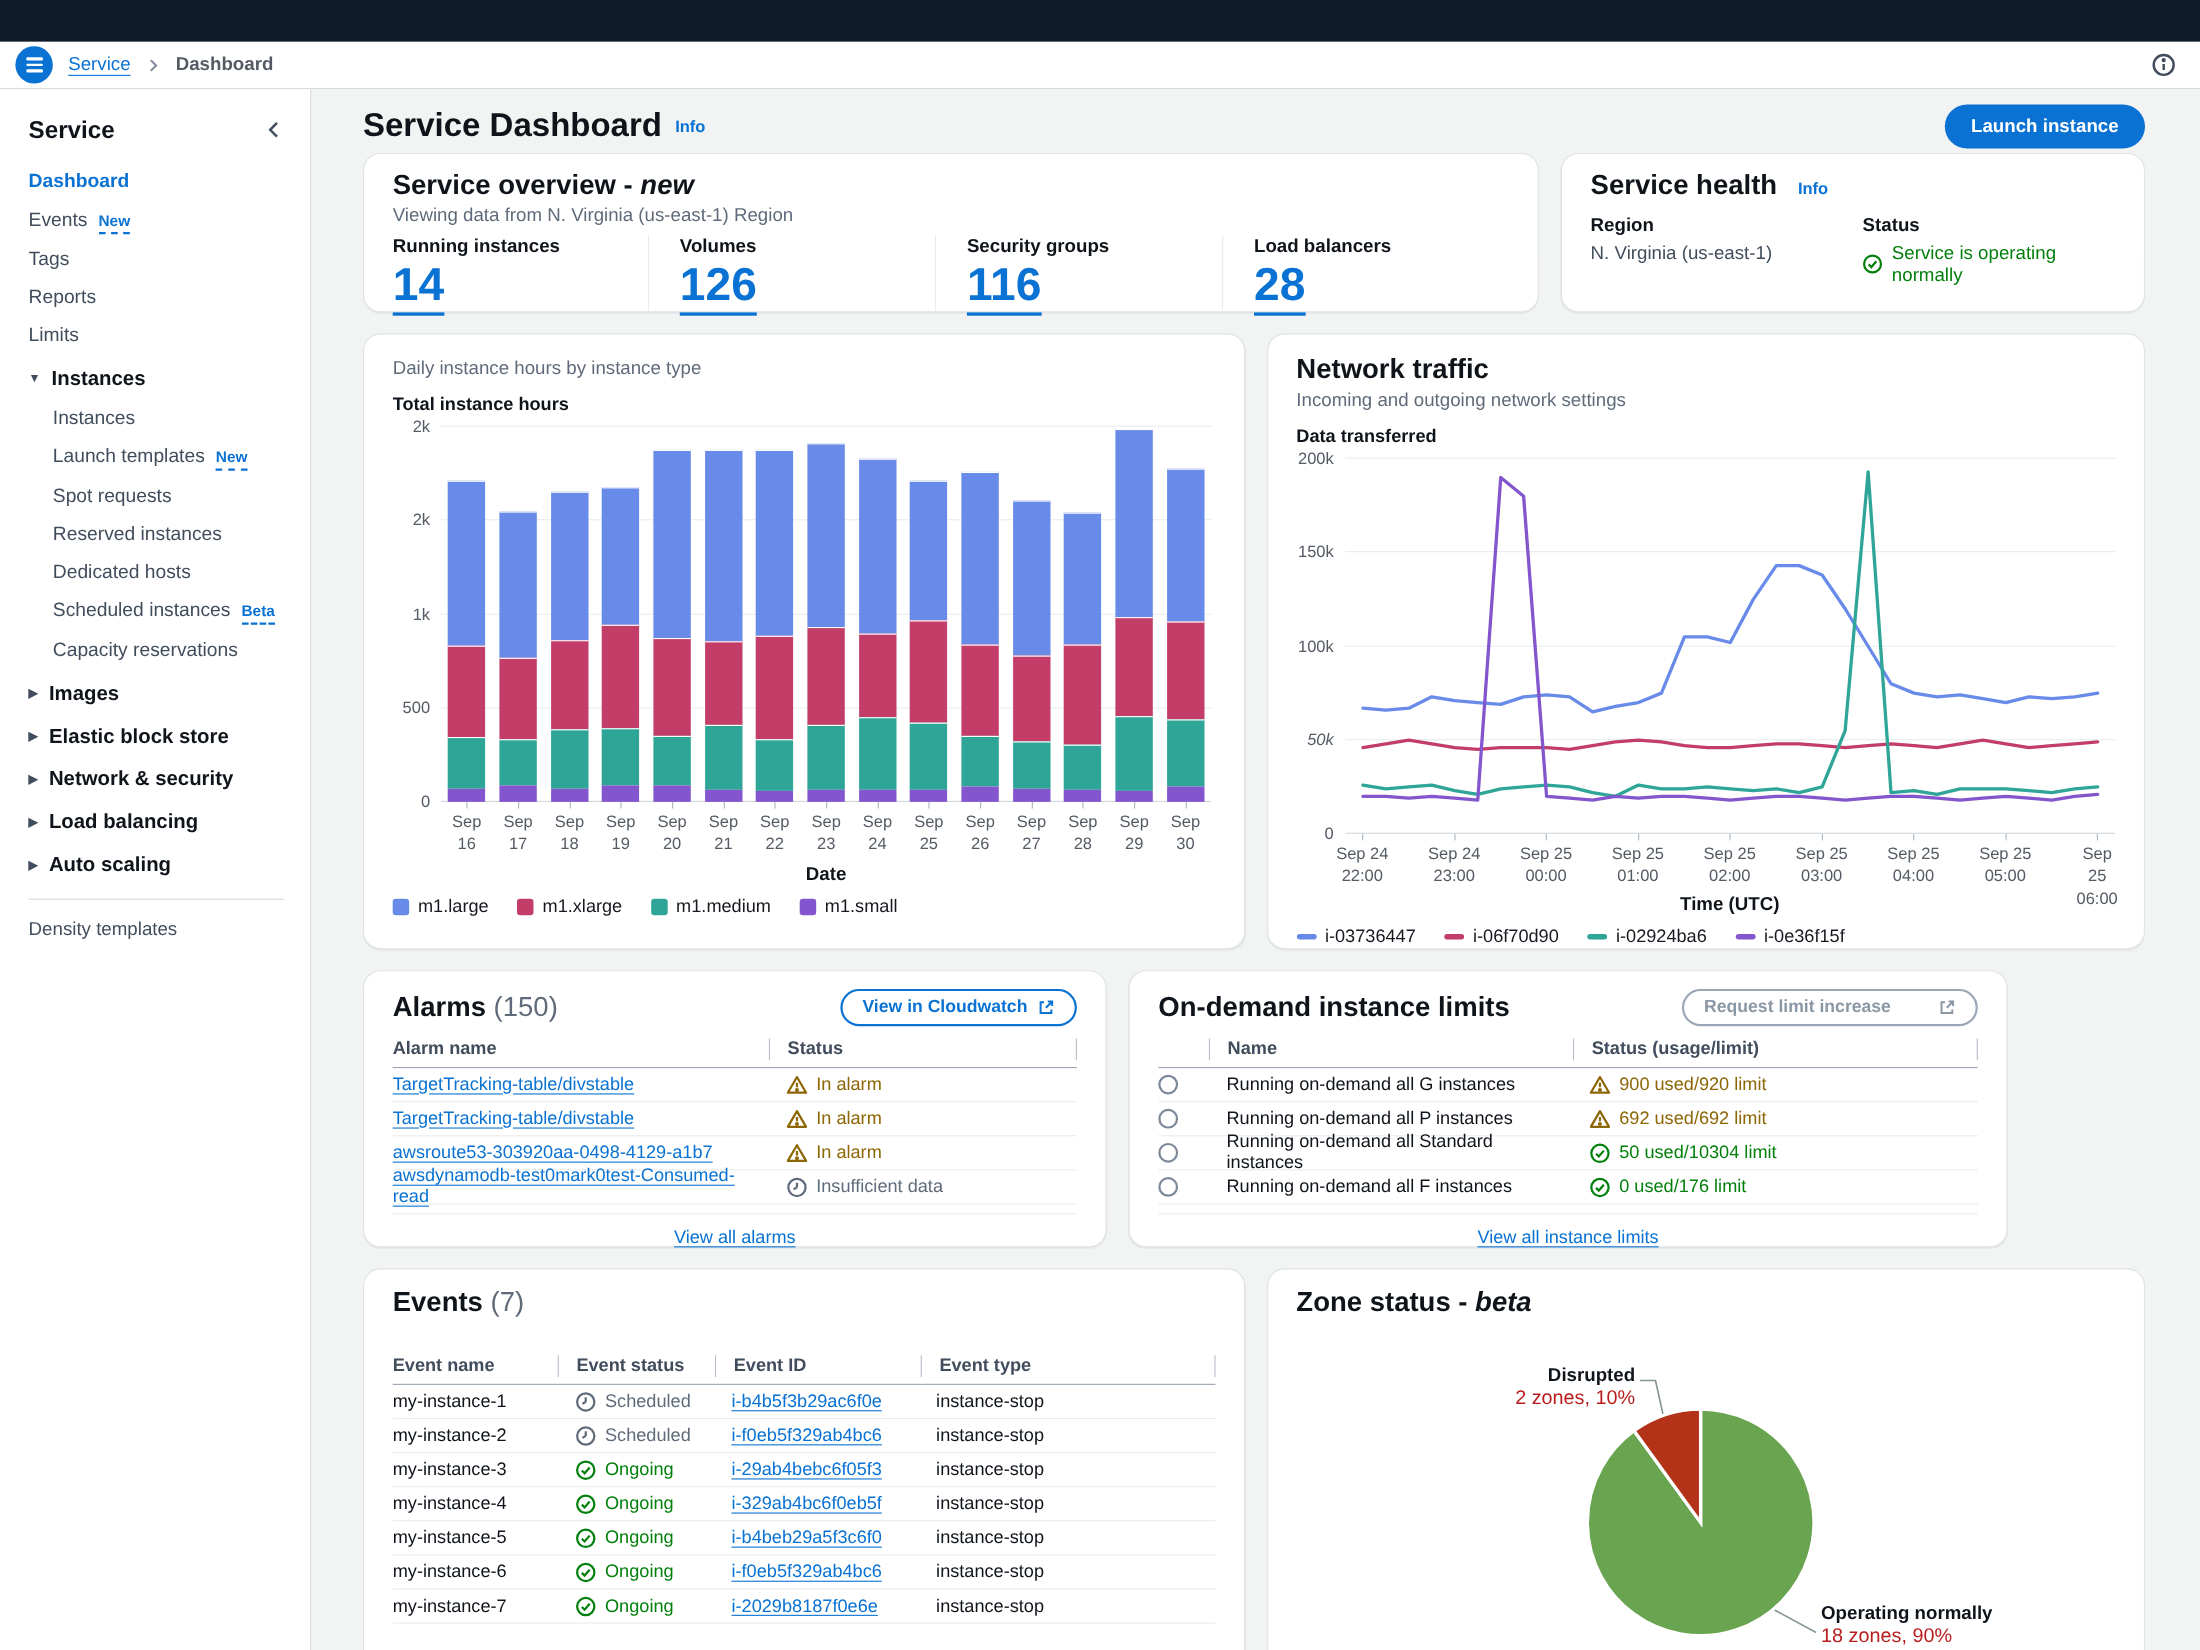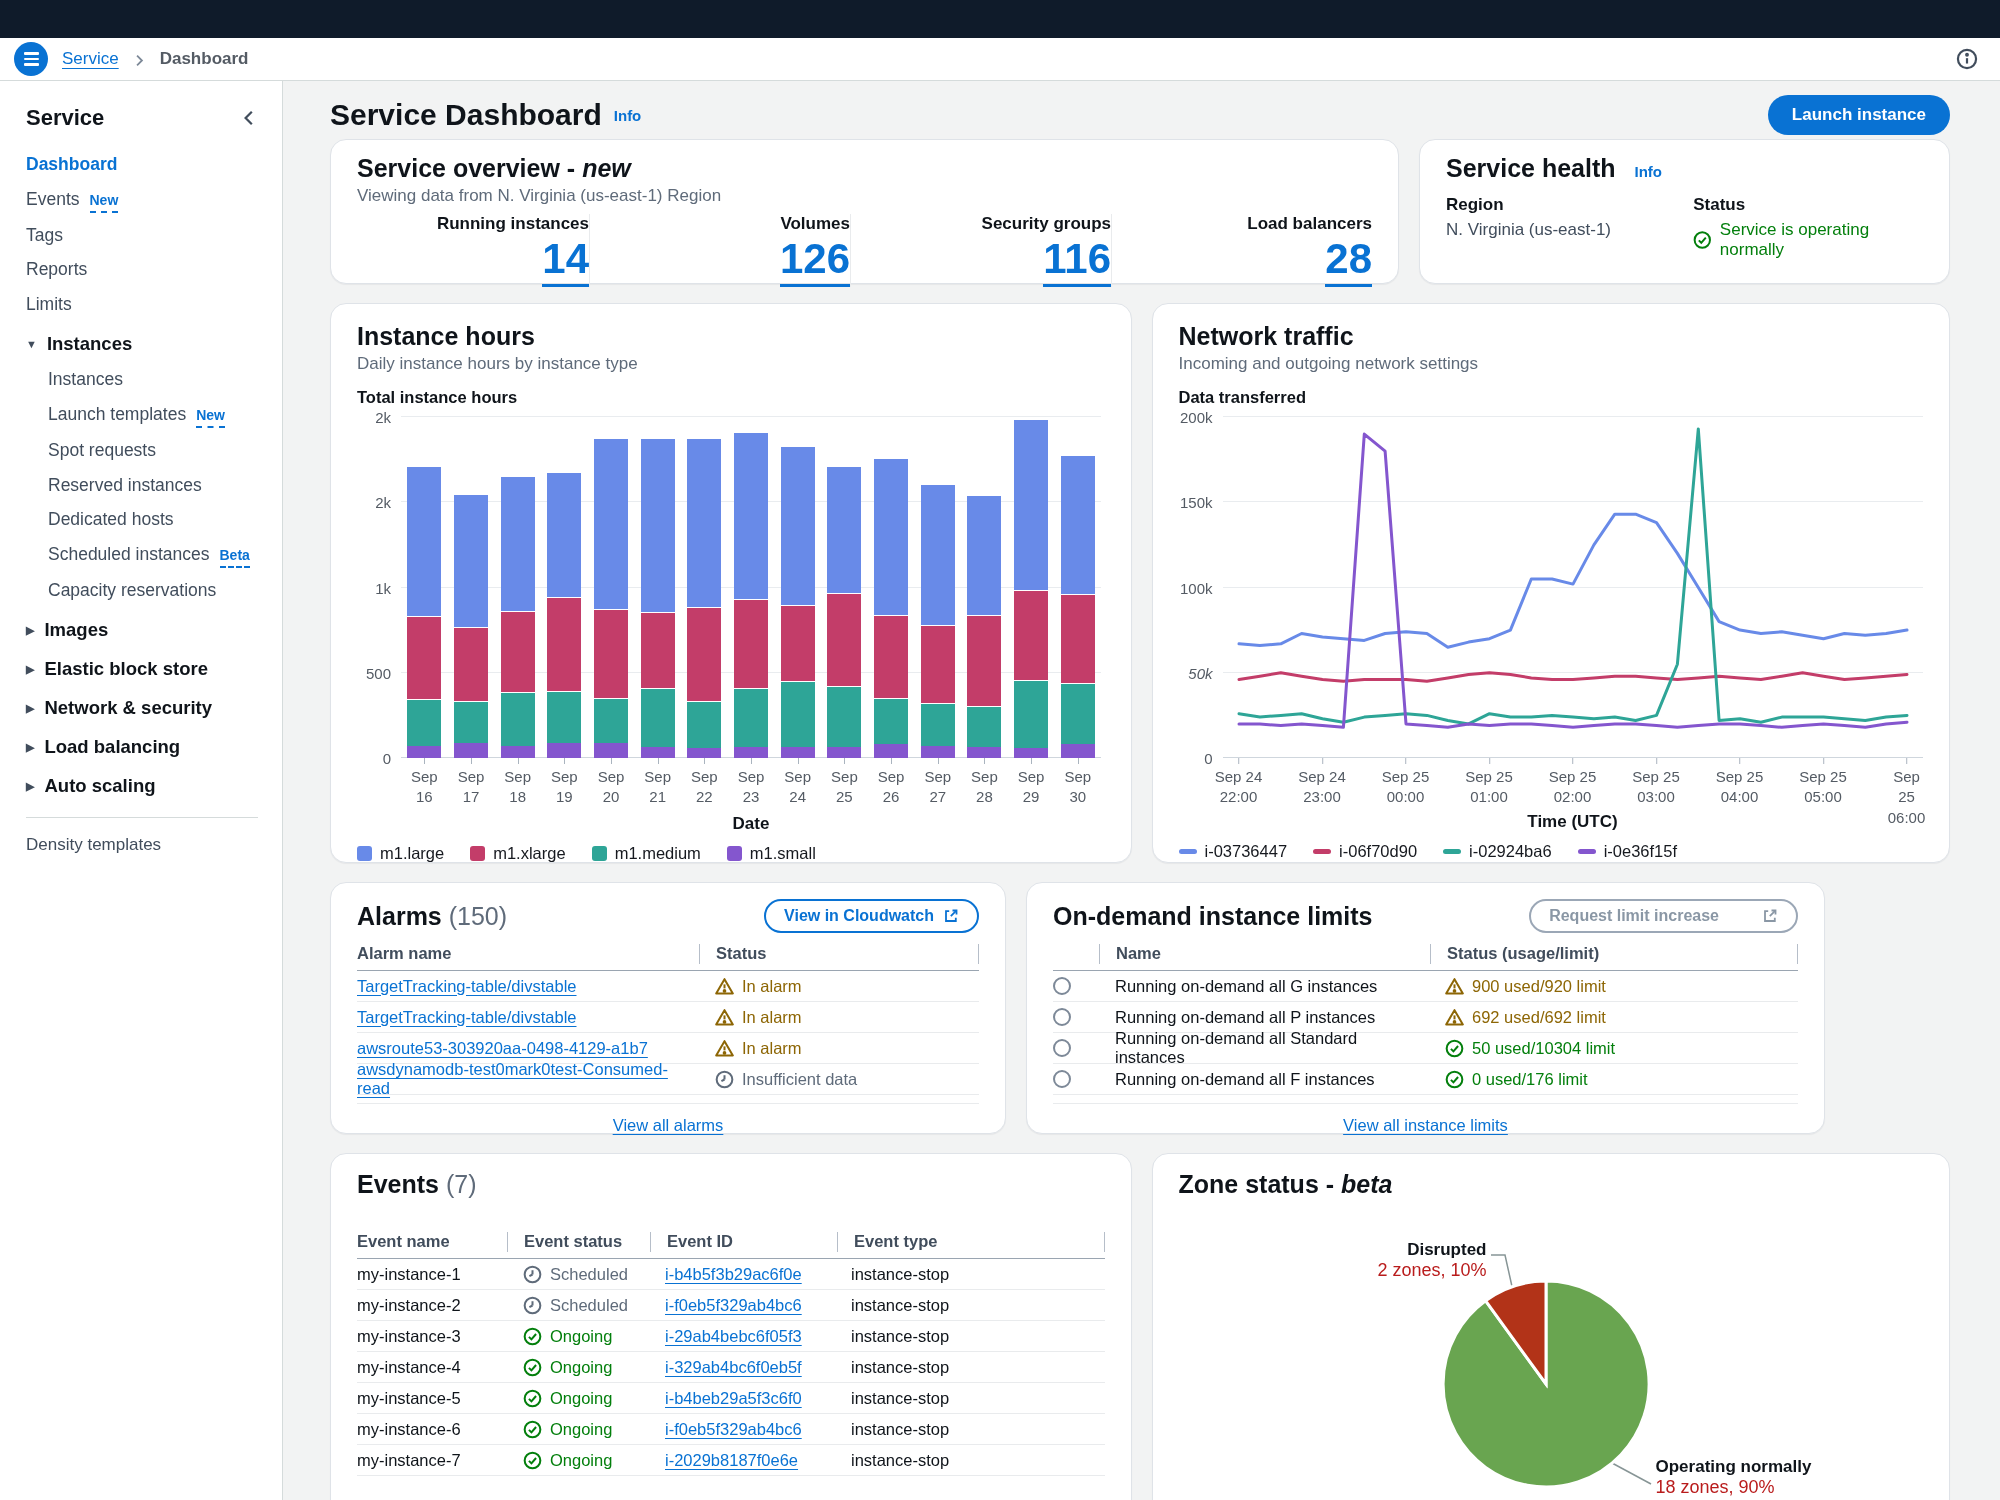--- a/index.html
+++ b/index.html
@@ -48,21 +48,21 @@
   .row { display:flex; gap:20px; margin-bottom:19px; }
   .card { background:#fff; border:1px solid #dfe3e8; border-radius:16px; padding:16px 26px;
     box-shadow:0 1px 1px rgba(0,28,36,.05); }
   .card-title { font-size:25px; font-weight:700; }
   .card-title .count { color:#5f6b7a; font-weight:400; }
   .card-sub { font-size:17px; color:#5f6b7a; margin-top:3px; }
 
   
   .card-overview { width:1069px; height:145px; padding-top:14px; }
   .card-health { width:531px; height:145px; padding-top:14px; }
-  .stats { display:flex; margin-top:8px;text-align:right; }
+  .stats { display:flex; margin-top:8px; }
   .stat { flex:1; padding-left:28px; border-left:1px solid #e9ebed; }
   .stat:first-child { padding-left:0; border-left:none; }
   .stat-label { font-size:17px; font-weight:700; }
   .stat-value { display:inline-block; font-size:42px; font-weight:700; color:#0972d3;
     line-height:1.05; margin-top:3px; border-bottom:3px solid #0972d3; padding-bottom:3px;
     text-decoration:none; }
   .health-cols { display:flex; margin-top:12px; }
   .health-col1 { width:265px; }
   .kv-label { font-size:17px; font-weight:700; margin-bottom:5px; }
   .kv-value { font-size:17px; color:#414d5c; }
@@ -276,21 +276,20 @@
                 </svg>
               <span>Service is operating normally</span>
             </div>
           </div>
         </div>
       </div>
     </div>
 
     <div class="row">
       <div class="card card-chart">
-        <div class="card-title">Instance hours</div>
         <div class="card-sub">Daily instance hours by instance type</div>
         <div class="axis-title">Total instance hours</div>
         <div class="chart-grid">
           <div class="y-axis" id="bar-yaxis">
               <span style="bottom: 0%;">0</span>
               <span style="bottom: 25%;">500</span>
               <span style="bottom: 50%;">1k</span>
               <span style="bottom: 75%;">2k</span>
               <span style="bottom: 100%;">2k</span>
             </div>

